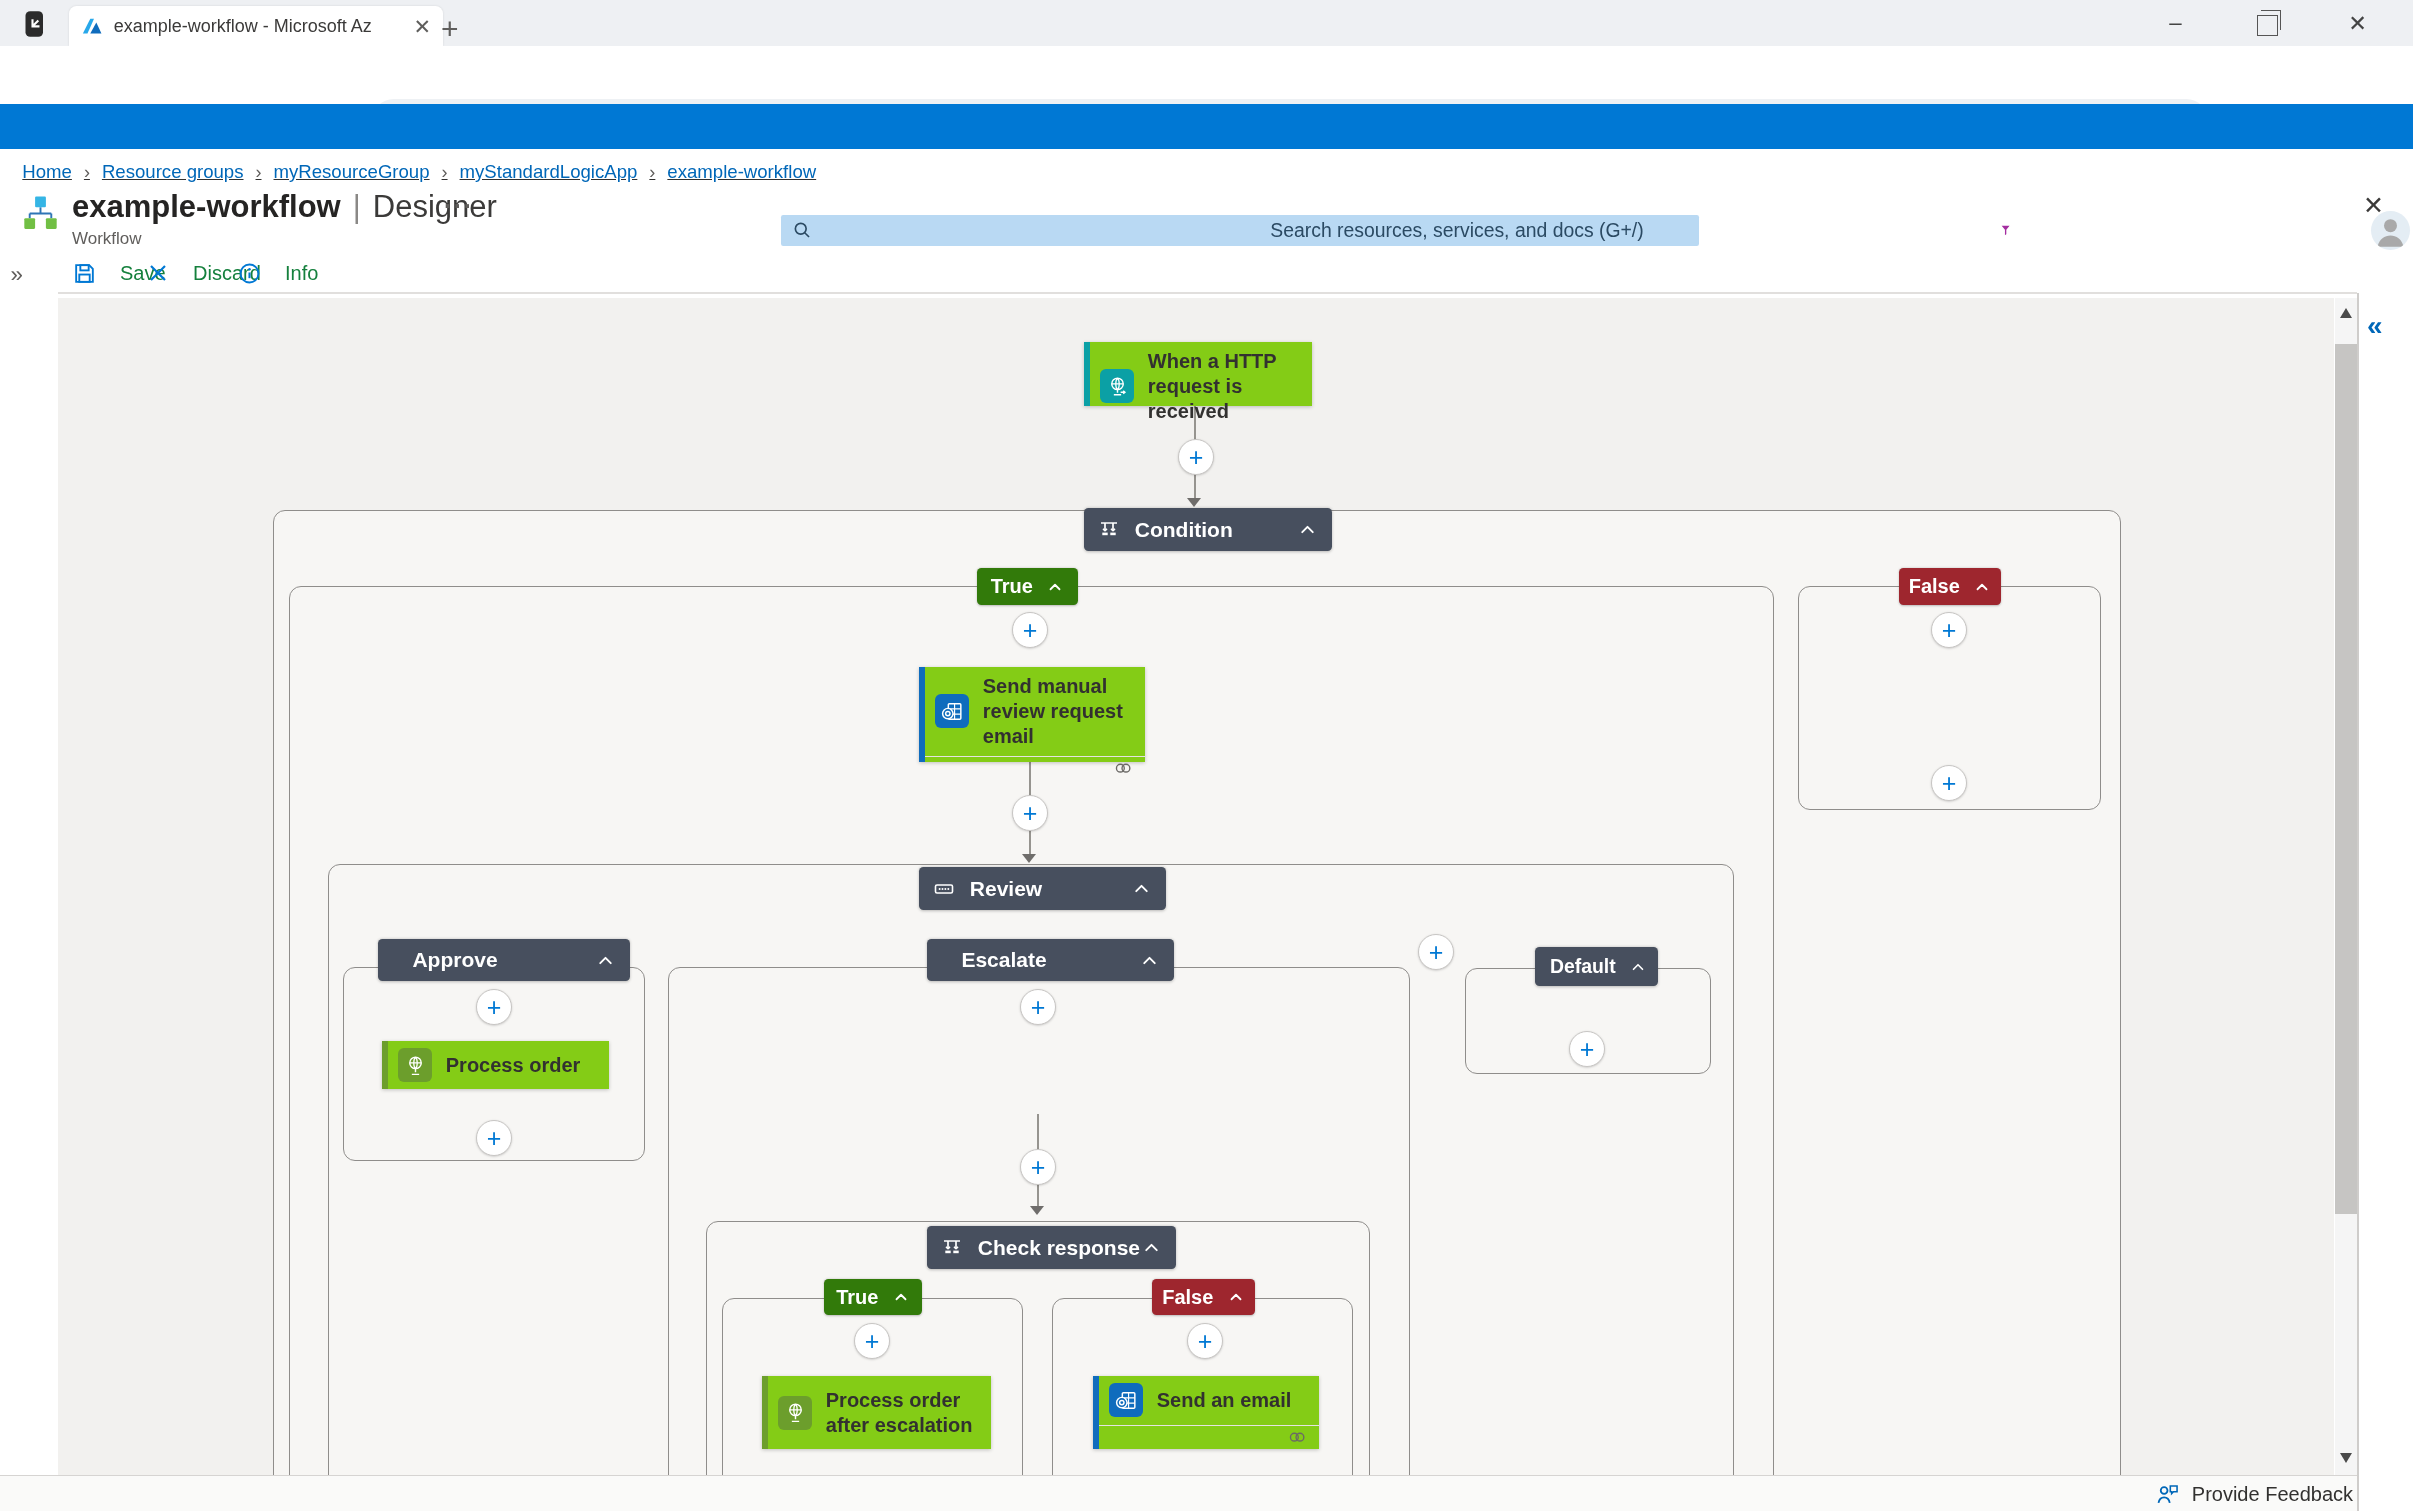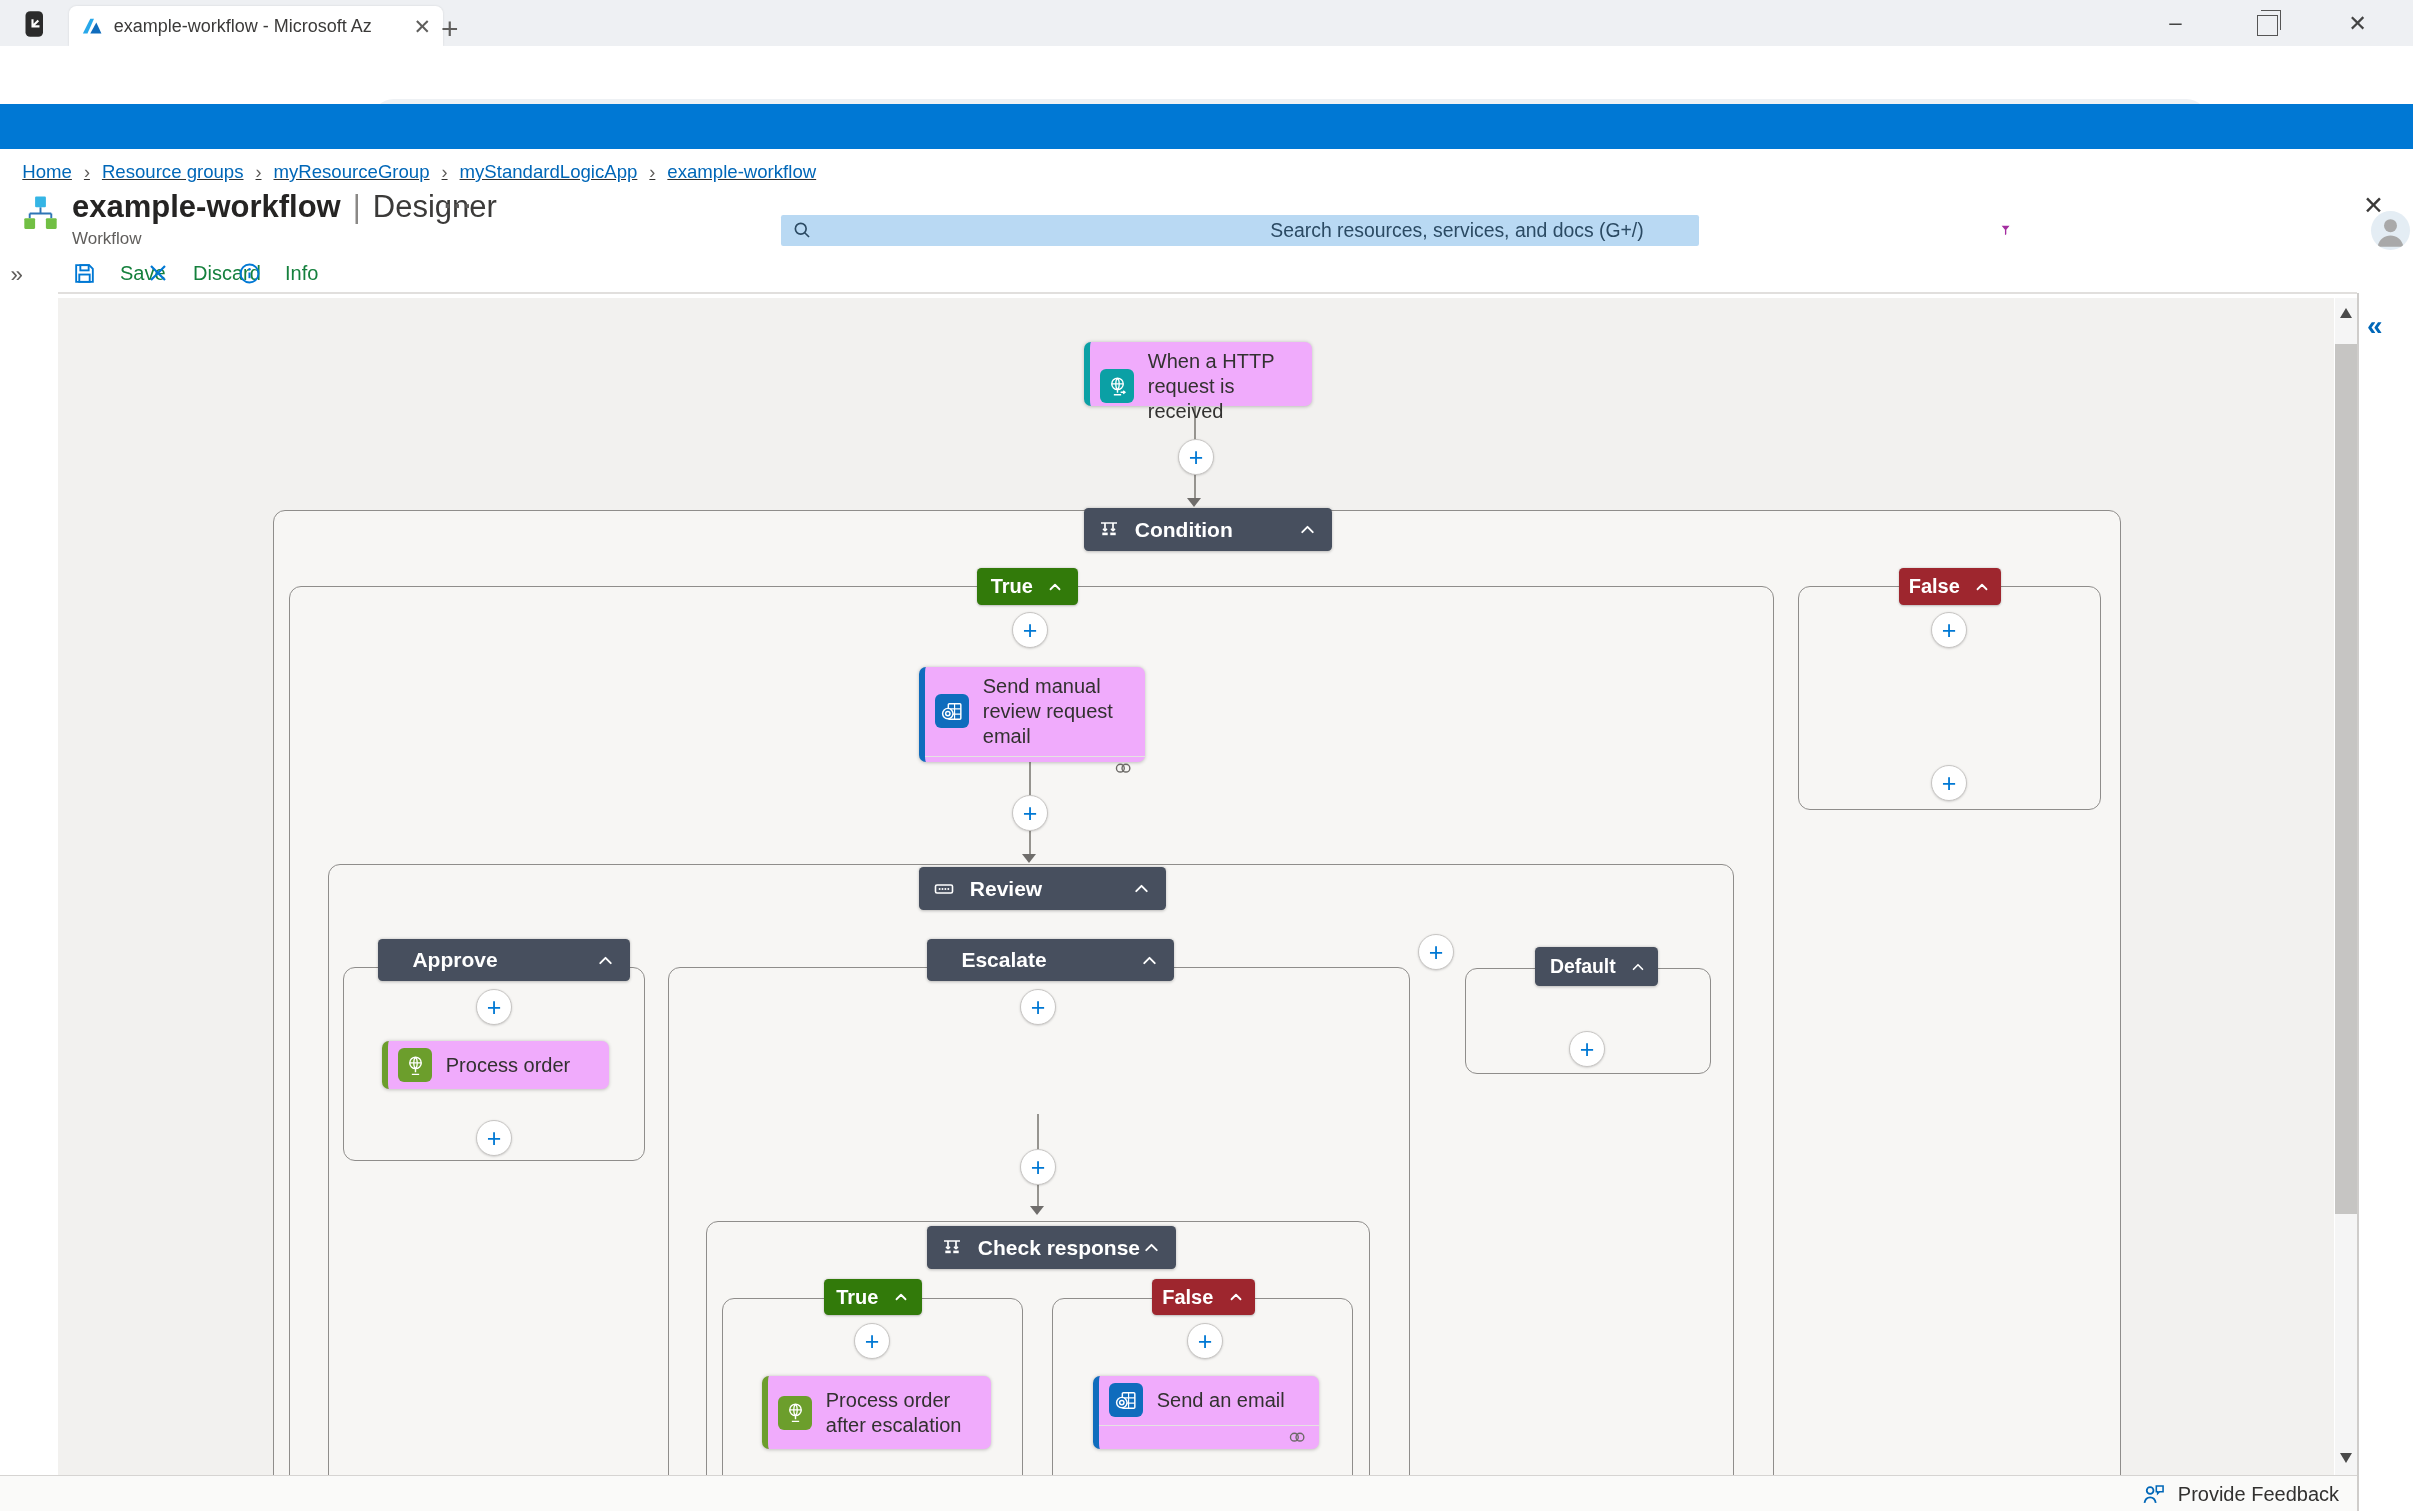--- a/index.html
+++ b/index.html
@@ -66,41 +66,41 @@
   .plus{position:absolute;width:34px;height:34px;border-radius:50%;background:#fff;border:1.5px solid #c8c6c4;
         box-shadow:0 0.7px 2.2px rgba(0,0,0,.18);display:grid;place-items:center;
         font-size:25px;color:#0078d4;font-weight:400;line-height:1;}
   .dnode{position:absolute;background:#474f5e;border-radius:4.5px;display:flex;align-items:center;
          padding:0 13.4px;color:#fff;box-shadow:0 0.7px 3px rgba(0,0,0,.25);}
   .dnode .lbl{flex:1;font-size:21px;font-weight:600;margin-left:13.4px;}
   .badge{position:absolute;border-radius:4.5px;display:flex;align-items:center;justify-content:center;gap:13.4px;
          color:#fff;font-size:20px;font-weight:700;box-shadow:0 0.7px 2.2px rgba(0,0,0,.25);}
   .badge.green{background:#327a0a;}
   .badge.red{background:#9e262e;}
-  .card{position:absolute;background:#f0abfc;border-radius:7px;box-shadow:0 0.7px 3.7px rgba(0,0,0,.22);
-        display:flex;flex-direction:column;}
+  .card{position:absolute;background:#84cc16;border-radius:0;box-shadow:0 0.7px 3.7px rgba(0,0,0,.22);
+        display:flex;flex-direction:column;font-weight:bold;}
   .card .main{flex:1;display:flex;align-items:center;gap:13.4px;padding:7.4px 13.4px 7.4px 10.4px;}
   .card .ttl{font-size:20px;line-height:24.6px;color:#323130;}
   .cic{width:34px;height:34px;border-radius:6px;flex:none;display:grid;place-items:center;}
   .cic.teal{background:#0ba0a5;}
   .cic.blue{background:#0f6cbd;}
   .cic.green{background:#6c9e2c;}
   .card .ftr{border-top:1.5px solid #e5e3e1;height:30px;display:flex;align-items:center;justify-content:flex-end;padding-right:10.4px;}
   .accent-teal{border-left:6.7px solid #0ba0a5;}
   .accent-blue{border-left:6.7px solid #0f6cbd;}
   .accent-green{border-left:6.7px solid #6c9e2c;}
 
   
   #vscroll{left:2335px;top:298px;width:22.3px;height:1177px;background:#f5f5f5;}
   #vthumb{left:0;top:46px;width:22.3px;height:870px;background:#c6c5c3;}
   .scroll-arrow{left:4.5px;width:0;height:0;border-left:6.7px solid transparent;border-right:6.7px solid transparent;}
   #panel-border{left:2357px;top:293px;width:1.5px;height:1219px;background:#cfcdcb;}
   #collapse-right{left:2367px;top:310px;font-size:28px;font-weight:700;color:#0067b8;}
   #footer{left:0;top:1475px;width:2357px;height:37px;background:#fafaf9;border-top:1.5px solid #d6d4d2;
-          display:flex;align-items:center;justify-content:flex-end;gap:10.4px;padding-right:18px;box-sizing:border-box;}
+          display:flex;align-items:center;justify-content:flex-end;gap:10.4px;padding-right:4px;box-sizing:border-box;}
   #footer span{font-size:20px;color:#323130;}
 </style>
 </head>
 <body>
 
 <div id="root">
 
   <div class="abs" id="tabstrip">
     <svg class="abs" id="tab-actions" viewBox="0 0 24 24">
         <rect x="3" y="1" width="15" height="22" rx="4" fill="#2b2b2b"></rect>

